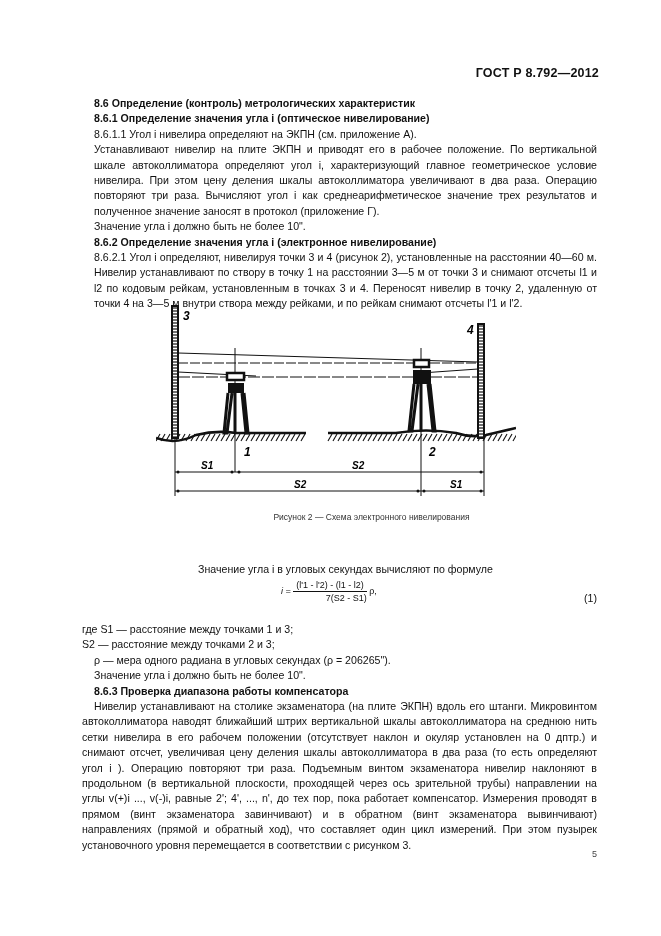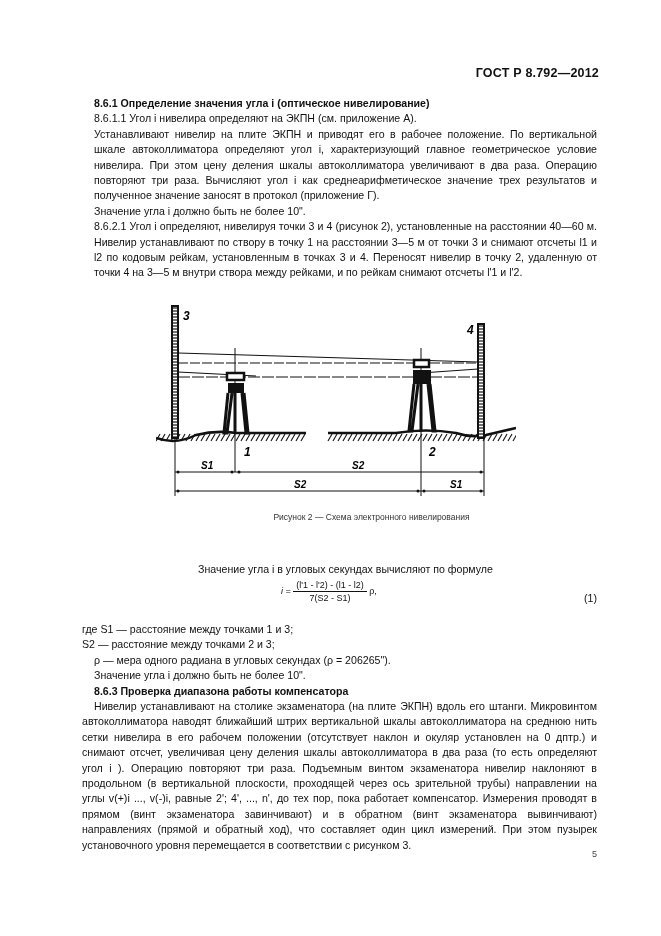--- a/index.html
+++ b/index.html
@@ -9,36 +9,38 @@
   .hdr { position:absolute; right:78px; top:66px; font-weight:bold; font-size:12.5px; letter-spacing:0.2px; }
   .txt { position:absolute; left:78px; width:503px; font-size:10.6px; line-height:15.4px; }
   .p { margin:0; text-align:justify; }
   .h { font-weight:bold; margin:0; }
   .fig { position:absolute; left:140px; top:300px; width:360px; height:160px; }
   .dims { position:absolute; left:140px; top:460px; width:360px; height:50px; }
   .cap { position:absolute; left:0; width:661px; top:512px; text-align:center; font-size:8.5px; color:#333;margin-left:25px; }
   .formula { position:absolute; top:580px; left:265px; font-size:9px; }
   .fnum { position:absolute; top:592px; right:80px; font-size:10.6px; }
   .pgnum { position:absolute; top:849px; left:576px; font-size:9px; color:#444; }
-  .frac { display:inline-block; vertical-align:middle; text-align:center; }
+  .frac { display:inline-block; vertical-align:middle; text-align:right; }
   .frac .num { border-bottom:1px solid #111; padding:0 3px 1px; }
   .frac .den { padding-top:1px; }
 </style>
 </head>
 <body>
 
 <div class="page">
 
   <div class="hdr">ГОСТ Р 8.792—2012</div>
 
   <div class="txt" style="top:96px;">
+    <p class="h">8.6  Определение (контроль) метрологических характеристик</p>
     <p class="h" style="padding-left:0;">8.6.1  Определение значения угла i (оптическое нивелирование)</p>
     <p class="p">8.6.1.1  Угол i нивелира определяют на ЭКПН (см. приложение А).</p>
     <p class="p" style="text-indent:0;">Устанавливают нивелир на плите ЭКПН и приводят его в рабочее положение. По вертикальной шкале автоколлиматора определяют угол i, характеризующий главное геометрическое условие нивелира. При этом цену деления шкалы автоколлиматора увеличивают в два раза. Операцию повторяют три раза. Вычисляют угол i как среднеарифметическое значение трех результатов и полученное значение заносят в протокол (приложение Г).</p>
     <p class="p">Значение угла i должно быть не более 10".</p>
+    <p class="h">8.6.2  Определение значения угла i (электронное нивелирование)</p>
     <p class="p">8.6.2.1 Угол i определяют, нивелируя точки 3 и 4 (рисунок 2), установленные на расстоянии 40—60 м. Нивелир устанавливают по створу в точку 1 на расстоянии 3—5 м от точки 3 и снимают отсчеты l1 и l2 по кодовым рейкам, установленным в точках 3 и 4. Переносят нивелир в точку 2, удаленную от точки 4 на 3—5 м внутри створа между рейками, и по рейкам снимают отсчеты l'1 и l'2.</p>
   </div>
 
   <svg class="fig" viewBox="0 0 360 160">
 
     <g stroke="#111" stroke-width="1.2">
       <path d="M0,138 Q20,145 40,135 Q60,130 80,133 L150,133" fill="none" stroke-width="2.5"></path>
       <path d="M172,133 L240,133 Q270,128 300,133 Q315,138 330,135 L360,128" fill="none" stroke-width="2.5"></path>
       <g id="hatch">
           <line x1="0" y1="141" x2="4" y2="134" stroke="#111" stroke-width="1.1"></line>

